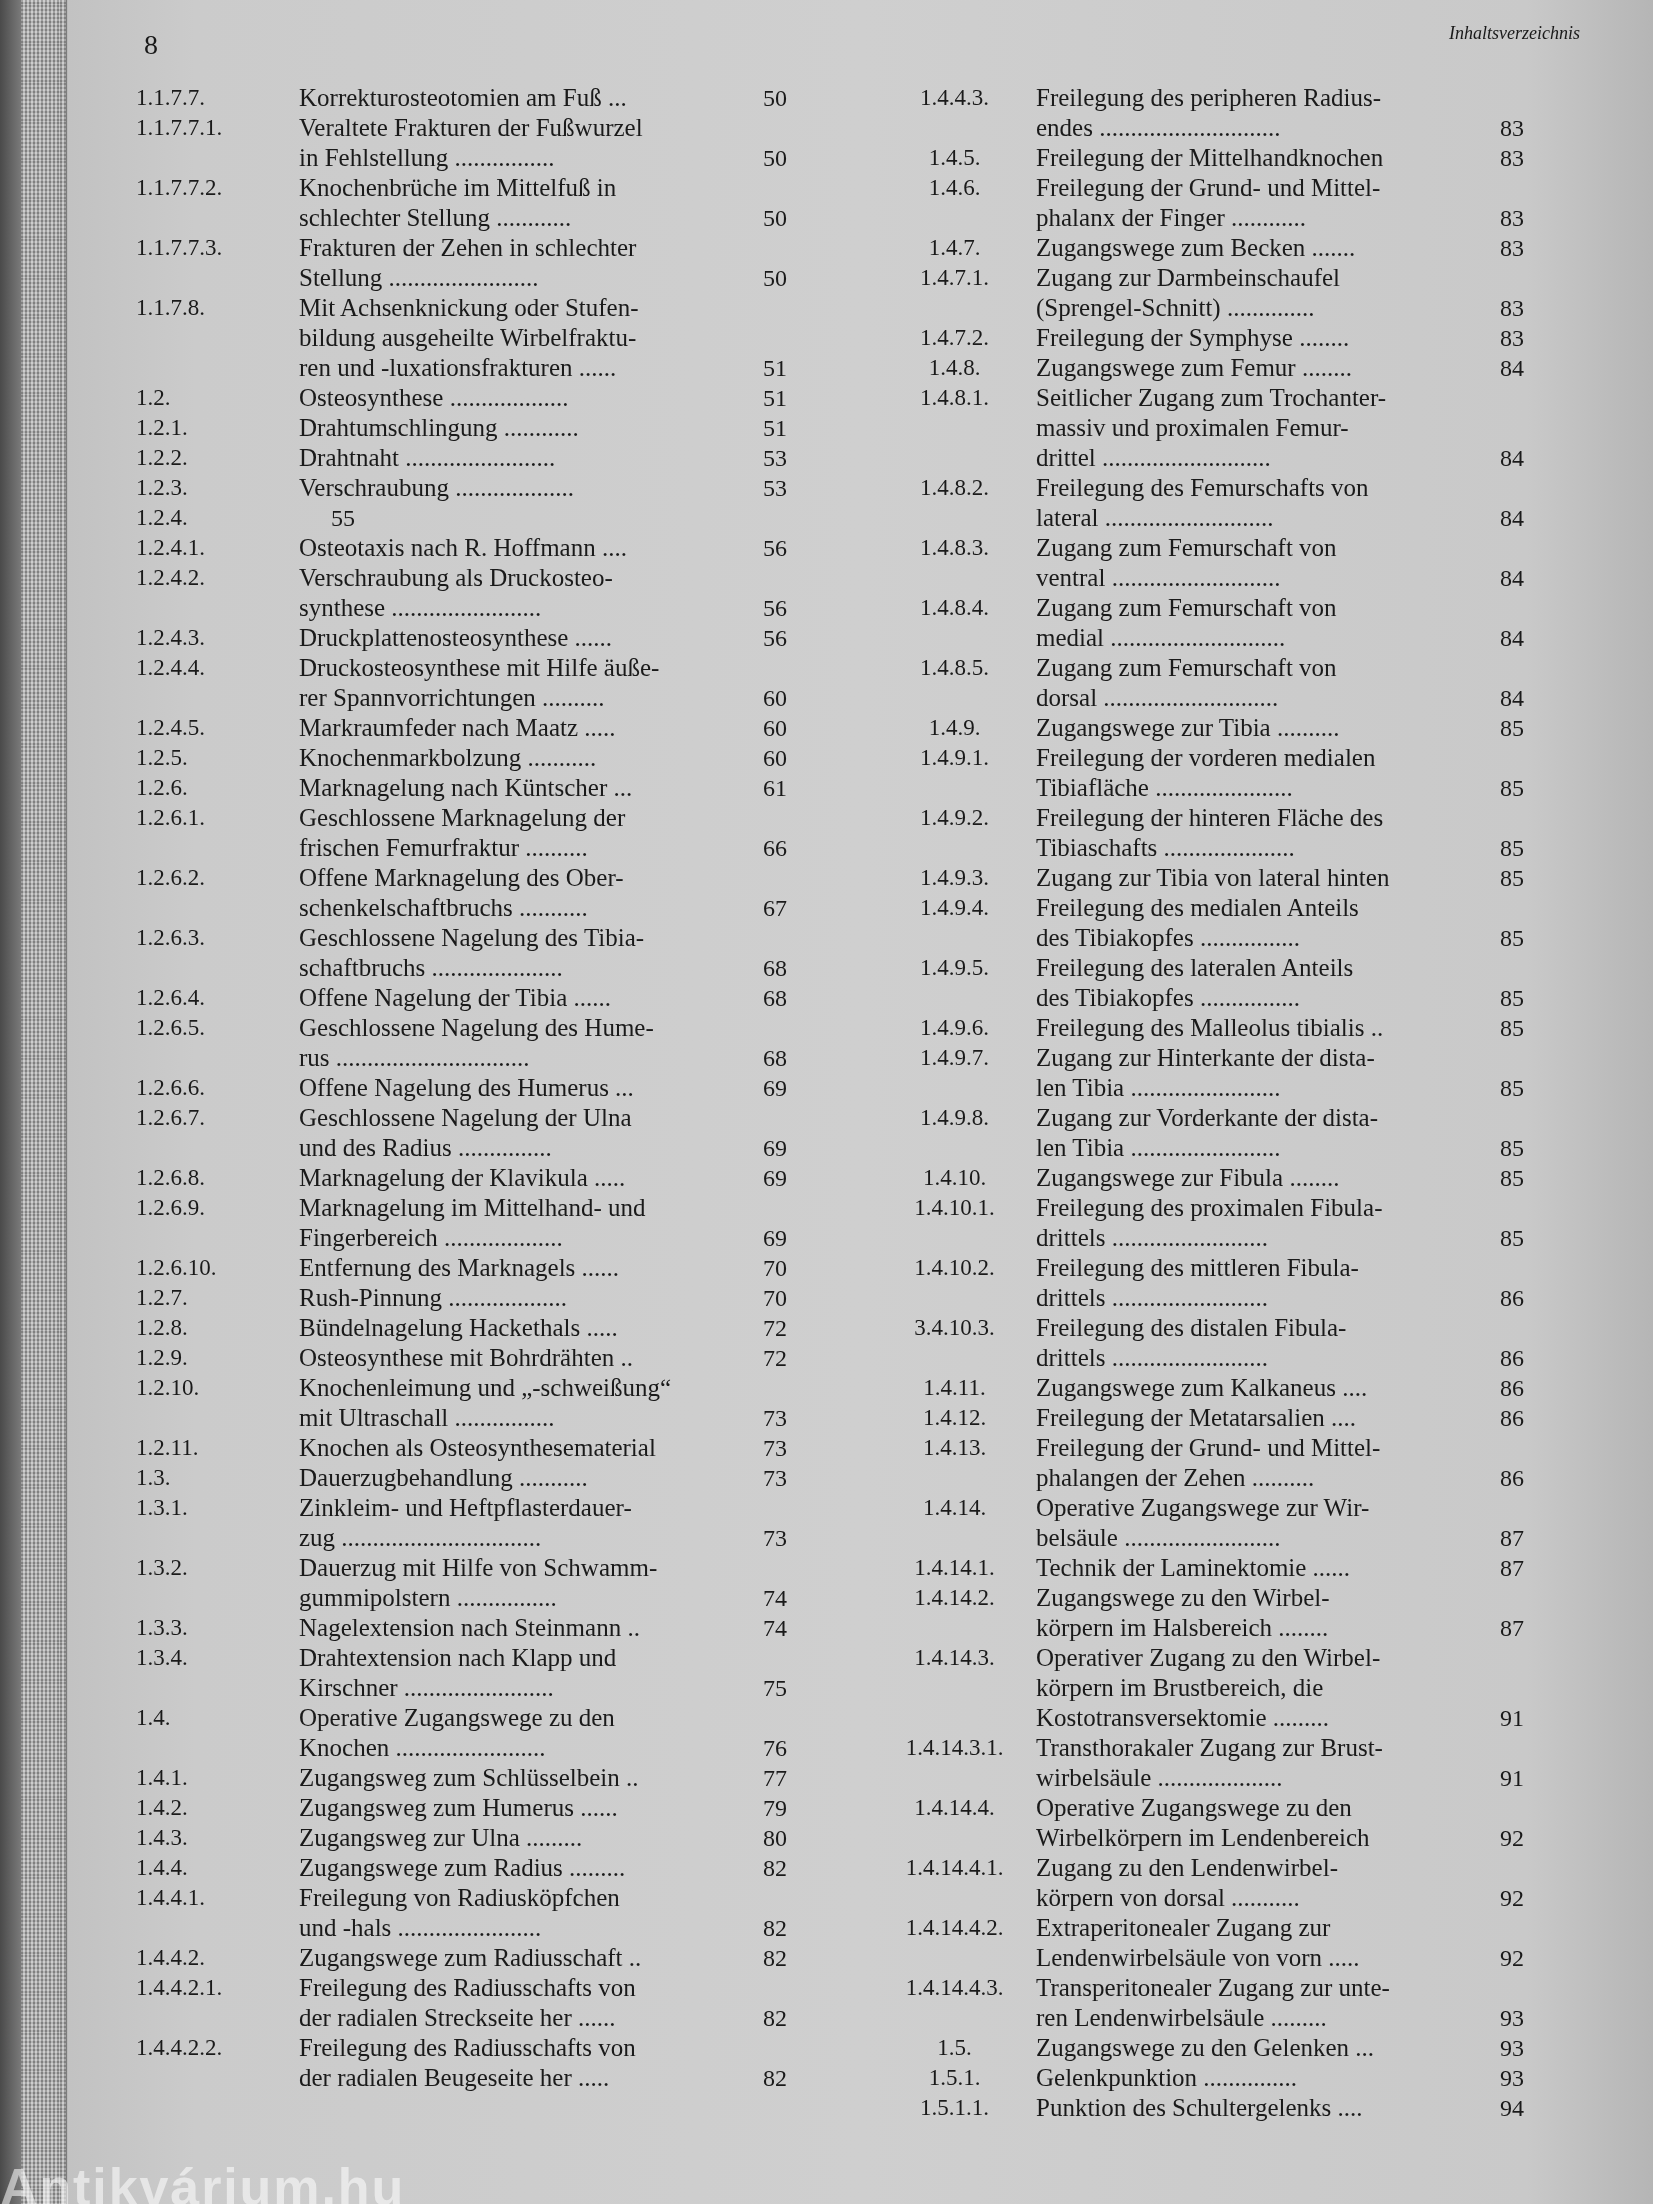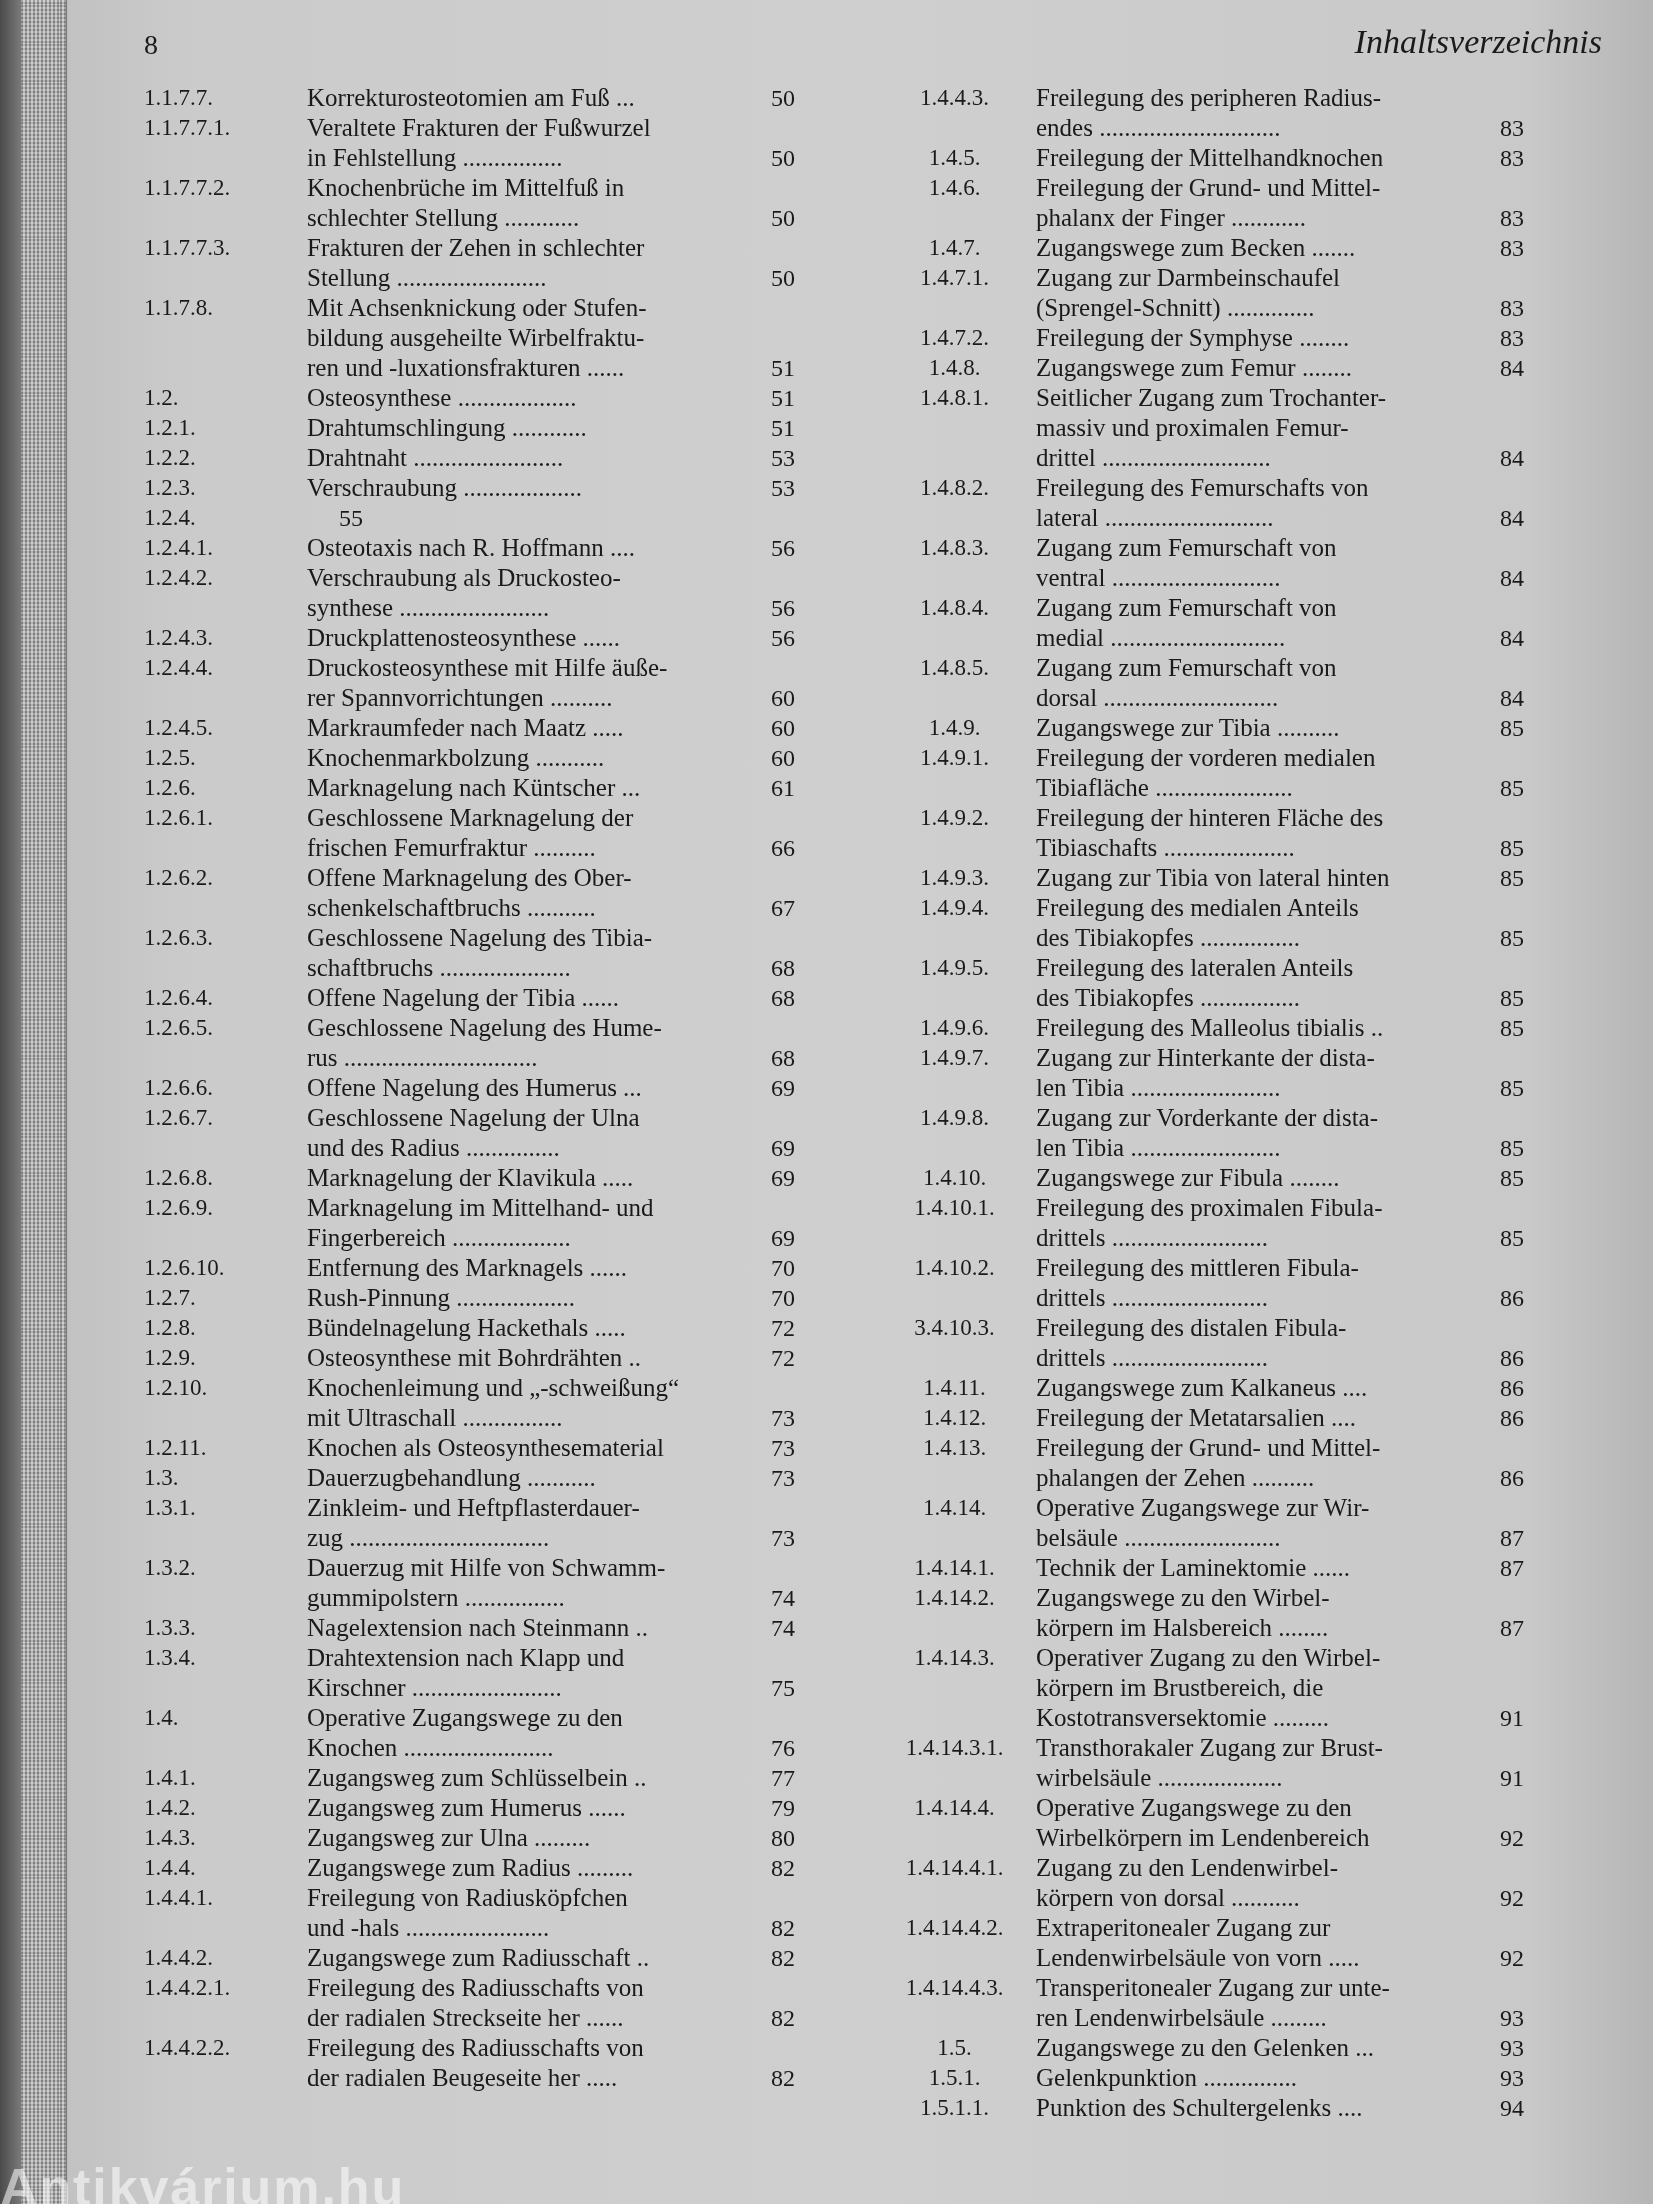--- a/index.html
+++ b/index.html
@@ -22,24 +22,24 @@
     background: linear-gradient(90deg, #4a4a4a, #7a7a7a);
   }
   .page {
     position: absolute; left: 68px; top: 0; width: 1586px; height: 2205px;
     background: linear-gradient(90deg, #c2c2c2 0%, #cbcbcb 8%, #cfcfcf 50%, #c9c9c9 92%, #b5b5b5 100%);
   }
   .page-number {
     position: absolute; left: 144px; top: 29px; font-size: 28px;
   }
   .running-head {
-    position: absolute; right: 52px; top: 23px; font-size: 34px; font-style: italic;
+    position: absolute; right: 74px; top: 23px; font-size: 18px; font-style: italic;
   }
   .column { position: absolute; top: 83px; width: 670px; }
-  .col-left { left: 144px; }
+  .col-left { left: 136px; }
   .col-right { left: 873px; }
   .entry { display: flex; align-items: flex-end; }
   .num {
     width: 163px; flex: none; font-size: 23px; line-height: 30px;
     align-self: flex-start;
   }
   .col-right .num { width: 163px; text-align: center; }
   .title {
     width: 432px; flex: none; font-size: 25px; line-height: 30px;
     text-align: justify;

